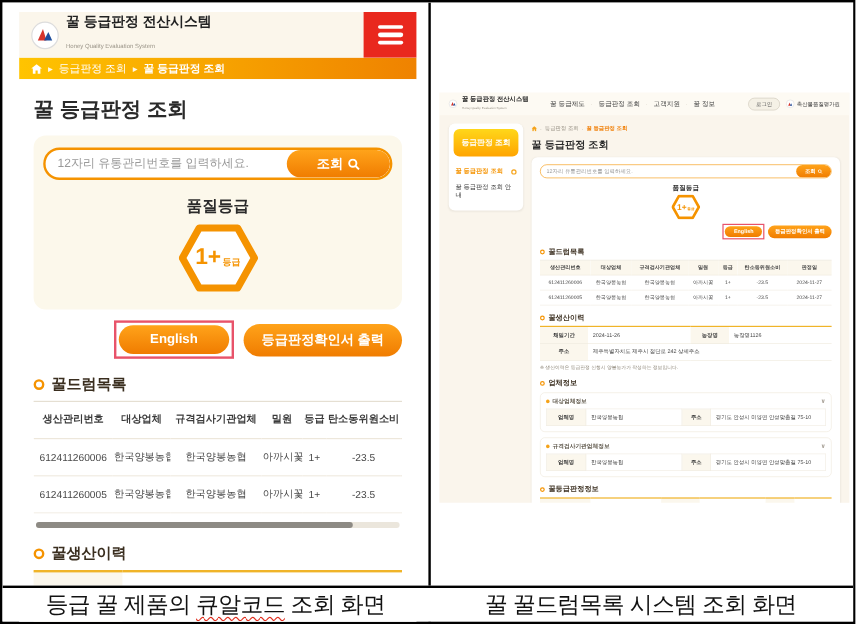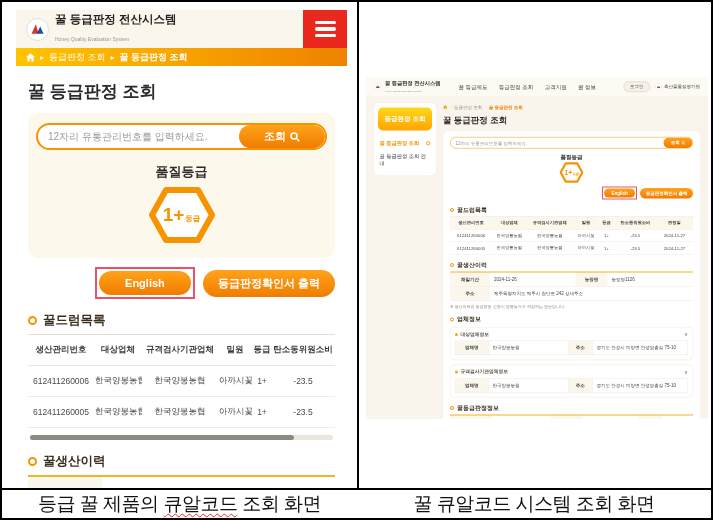--- a/index.html
+++ b/index.html
@@ -494,16 +494,16 @@
     </div>
   </div>
 
   <div class="caption-row" data-interactable="false">
     <div class="caption-cell l" data-interactable="false">
       <span>
         <span data-interactable="false">등급 꿀 제품의 </span><span class="sp-wavy" data-interactable="false">큐알코드</span><span data-interactable="false"> 조회 화면</span>
       </span>
     </div>
     <div class="caption-cell r" data-interactable="false">
-      <span data-interactable="false">꿀 큐알코드 시스템 조회 화면</span>
+      <span data-interactable="false">꿀 꿀드럼목록 시스템 조회 화면</span>
     </div>
   </div>
 </div>
 
 </body></html>

